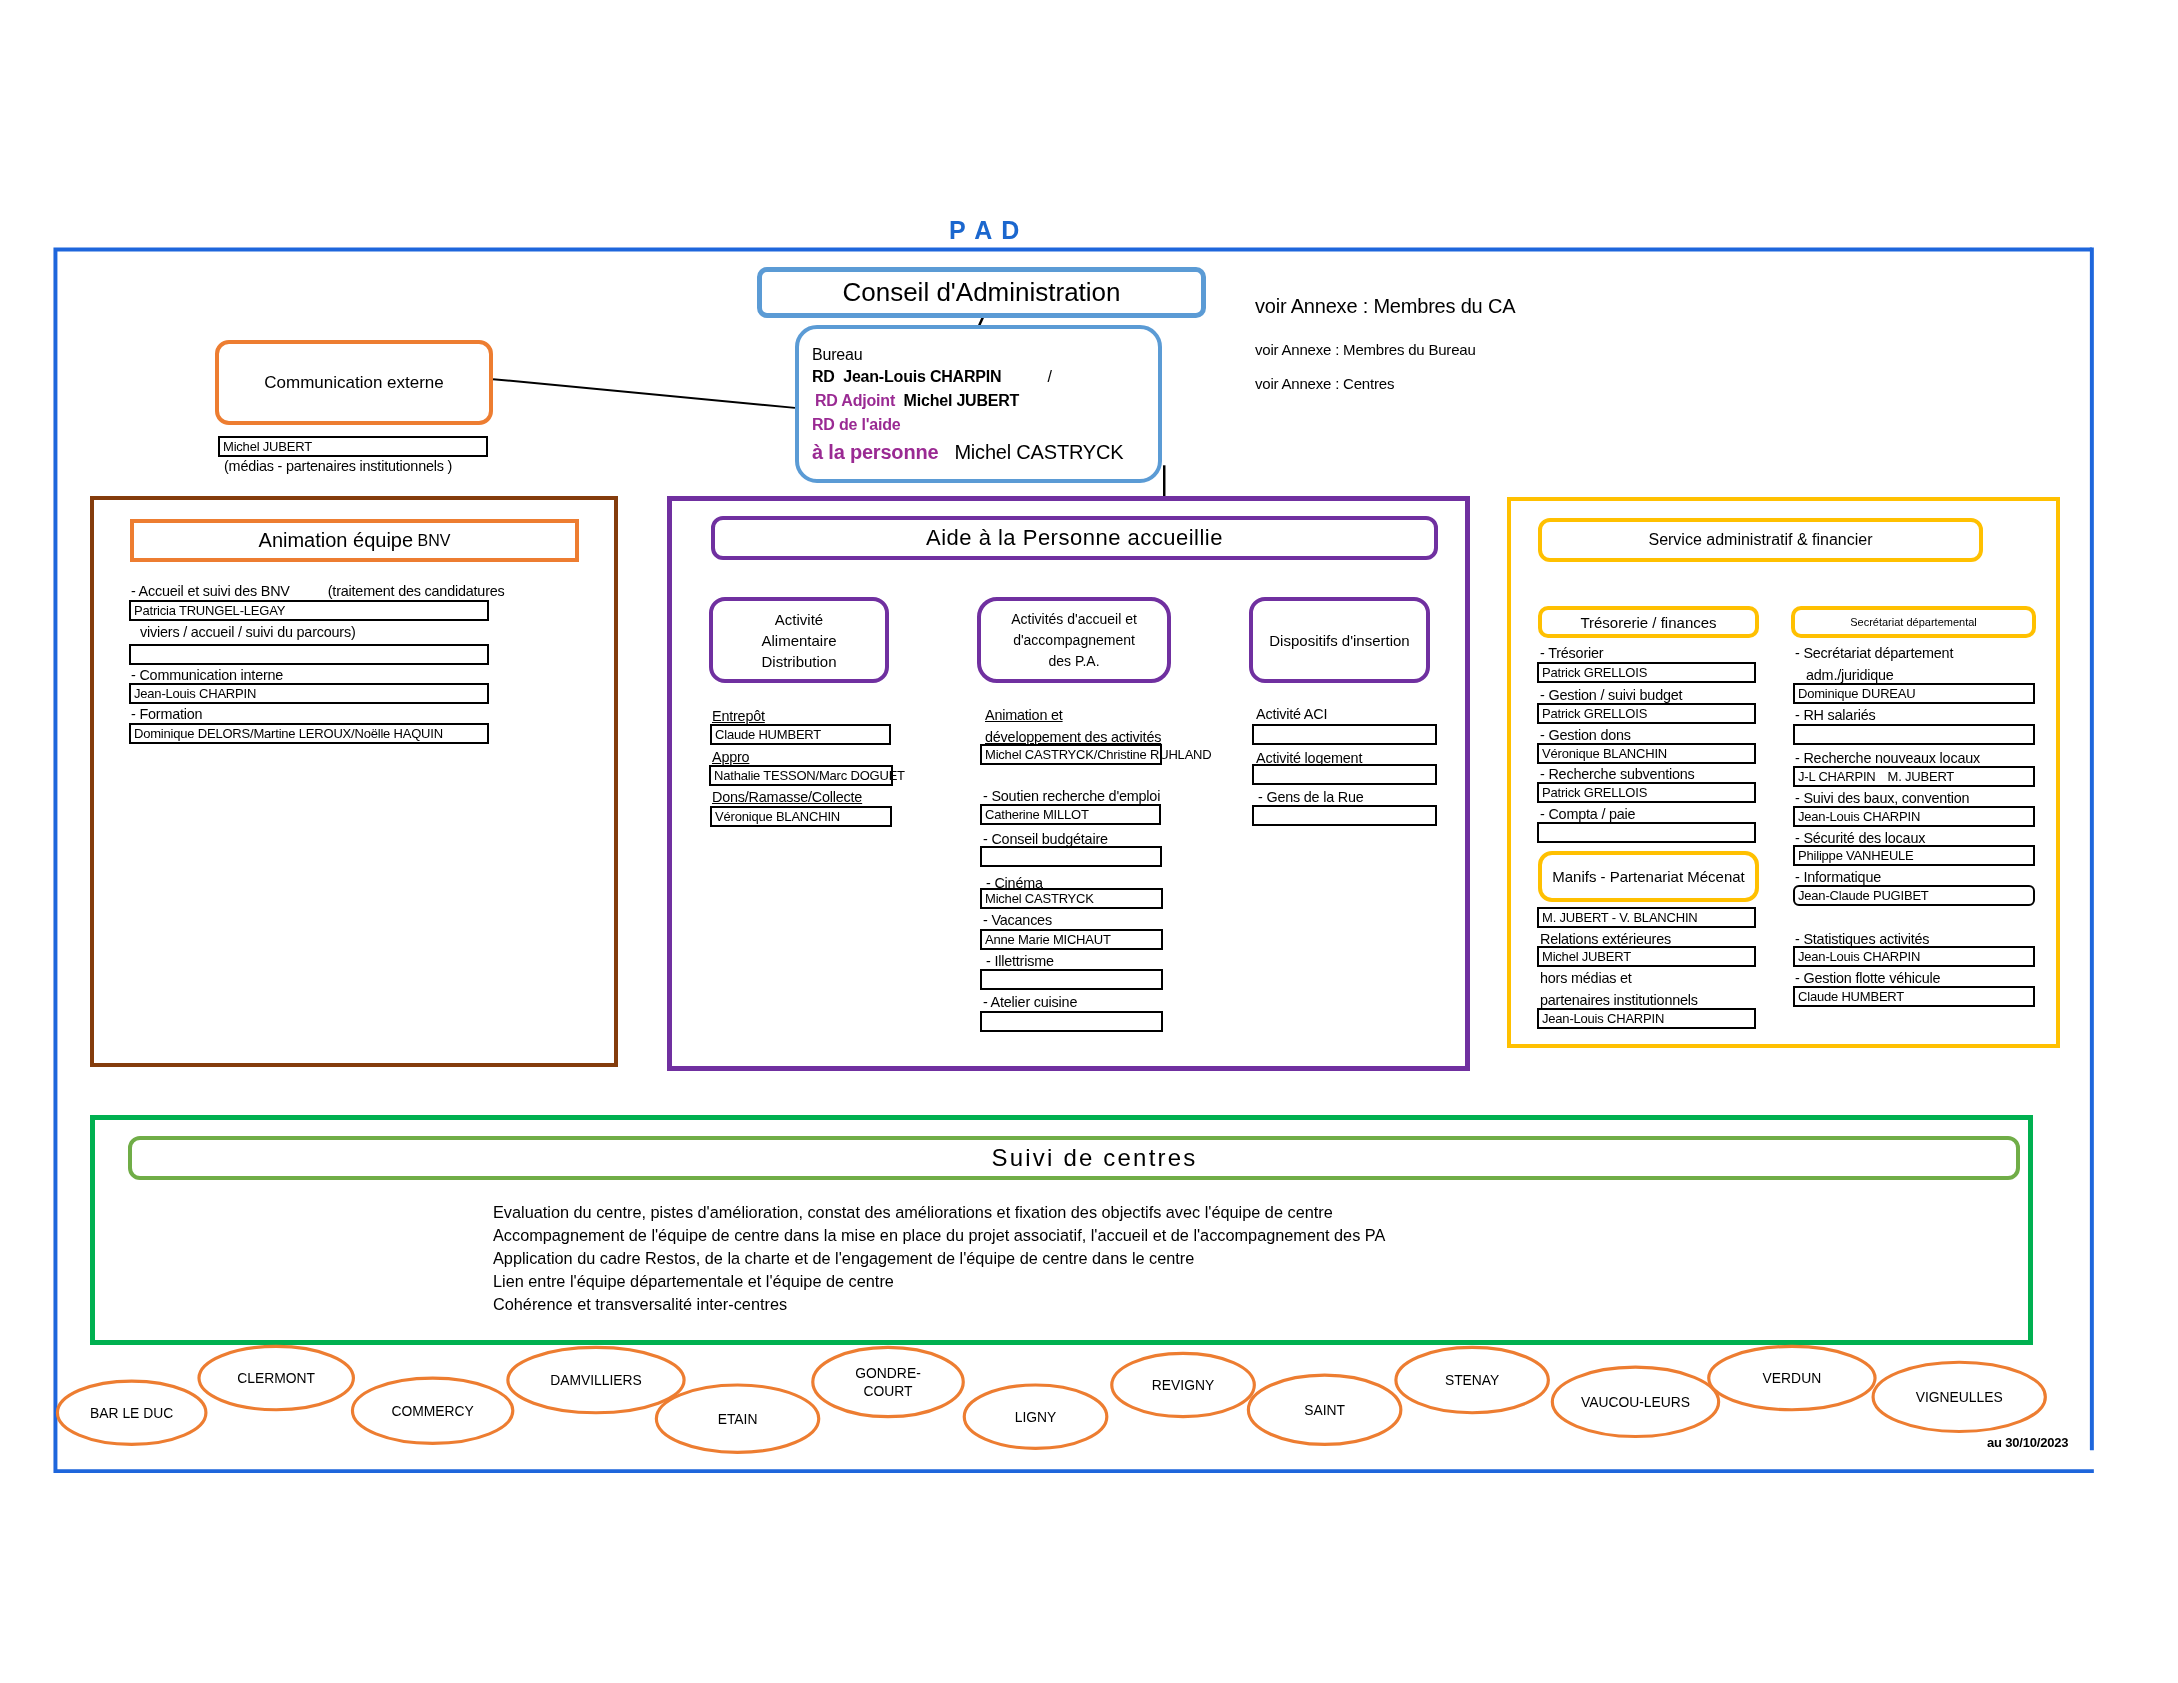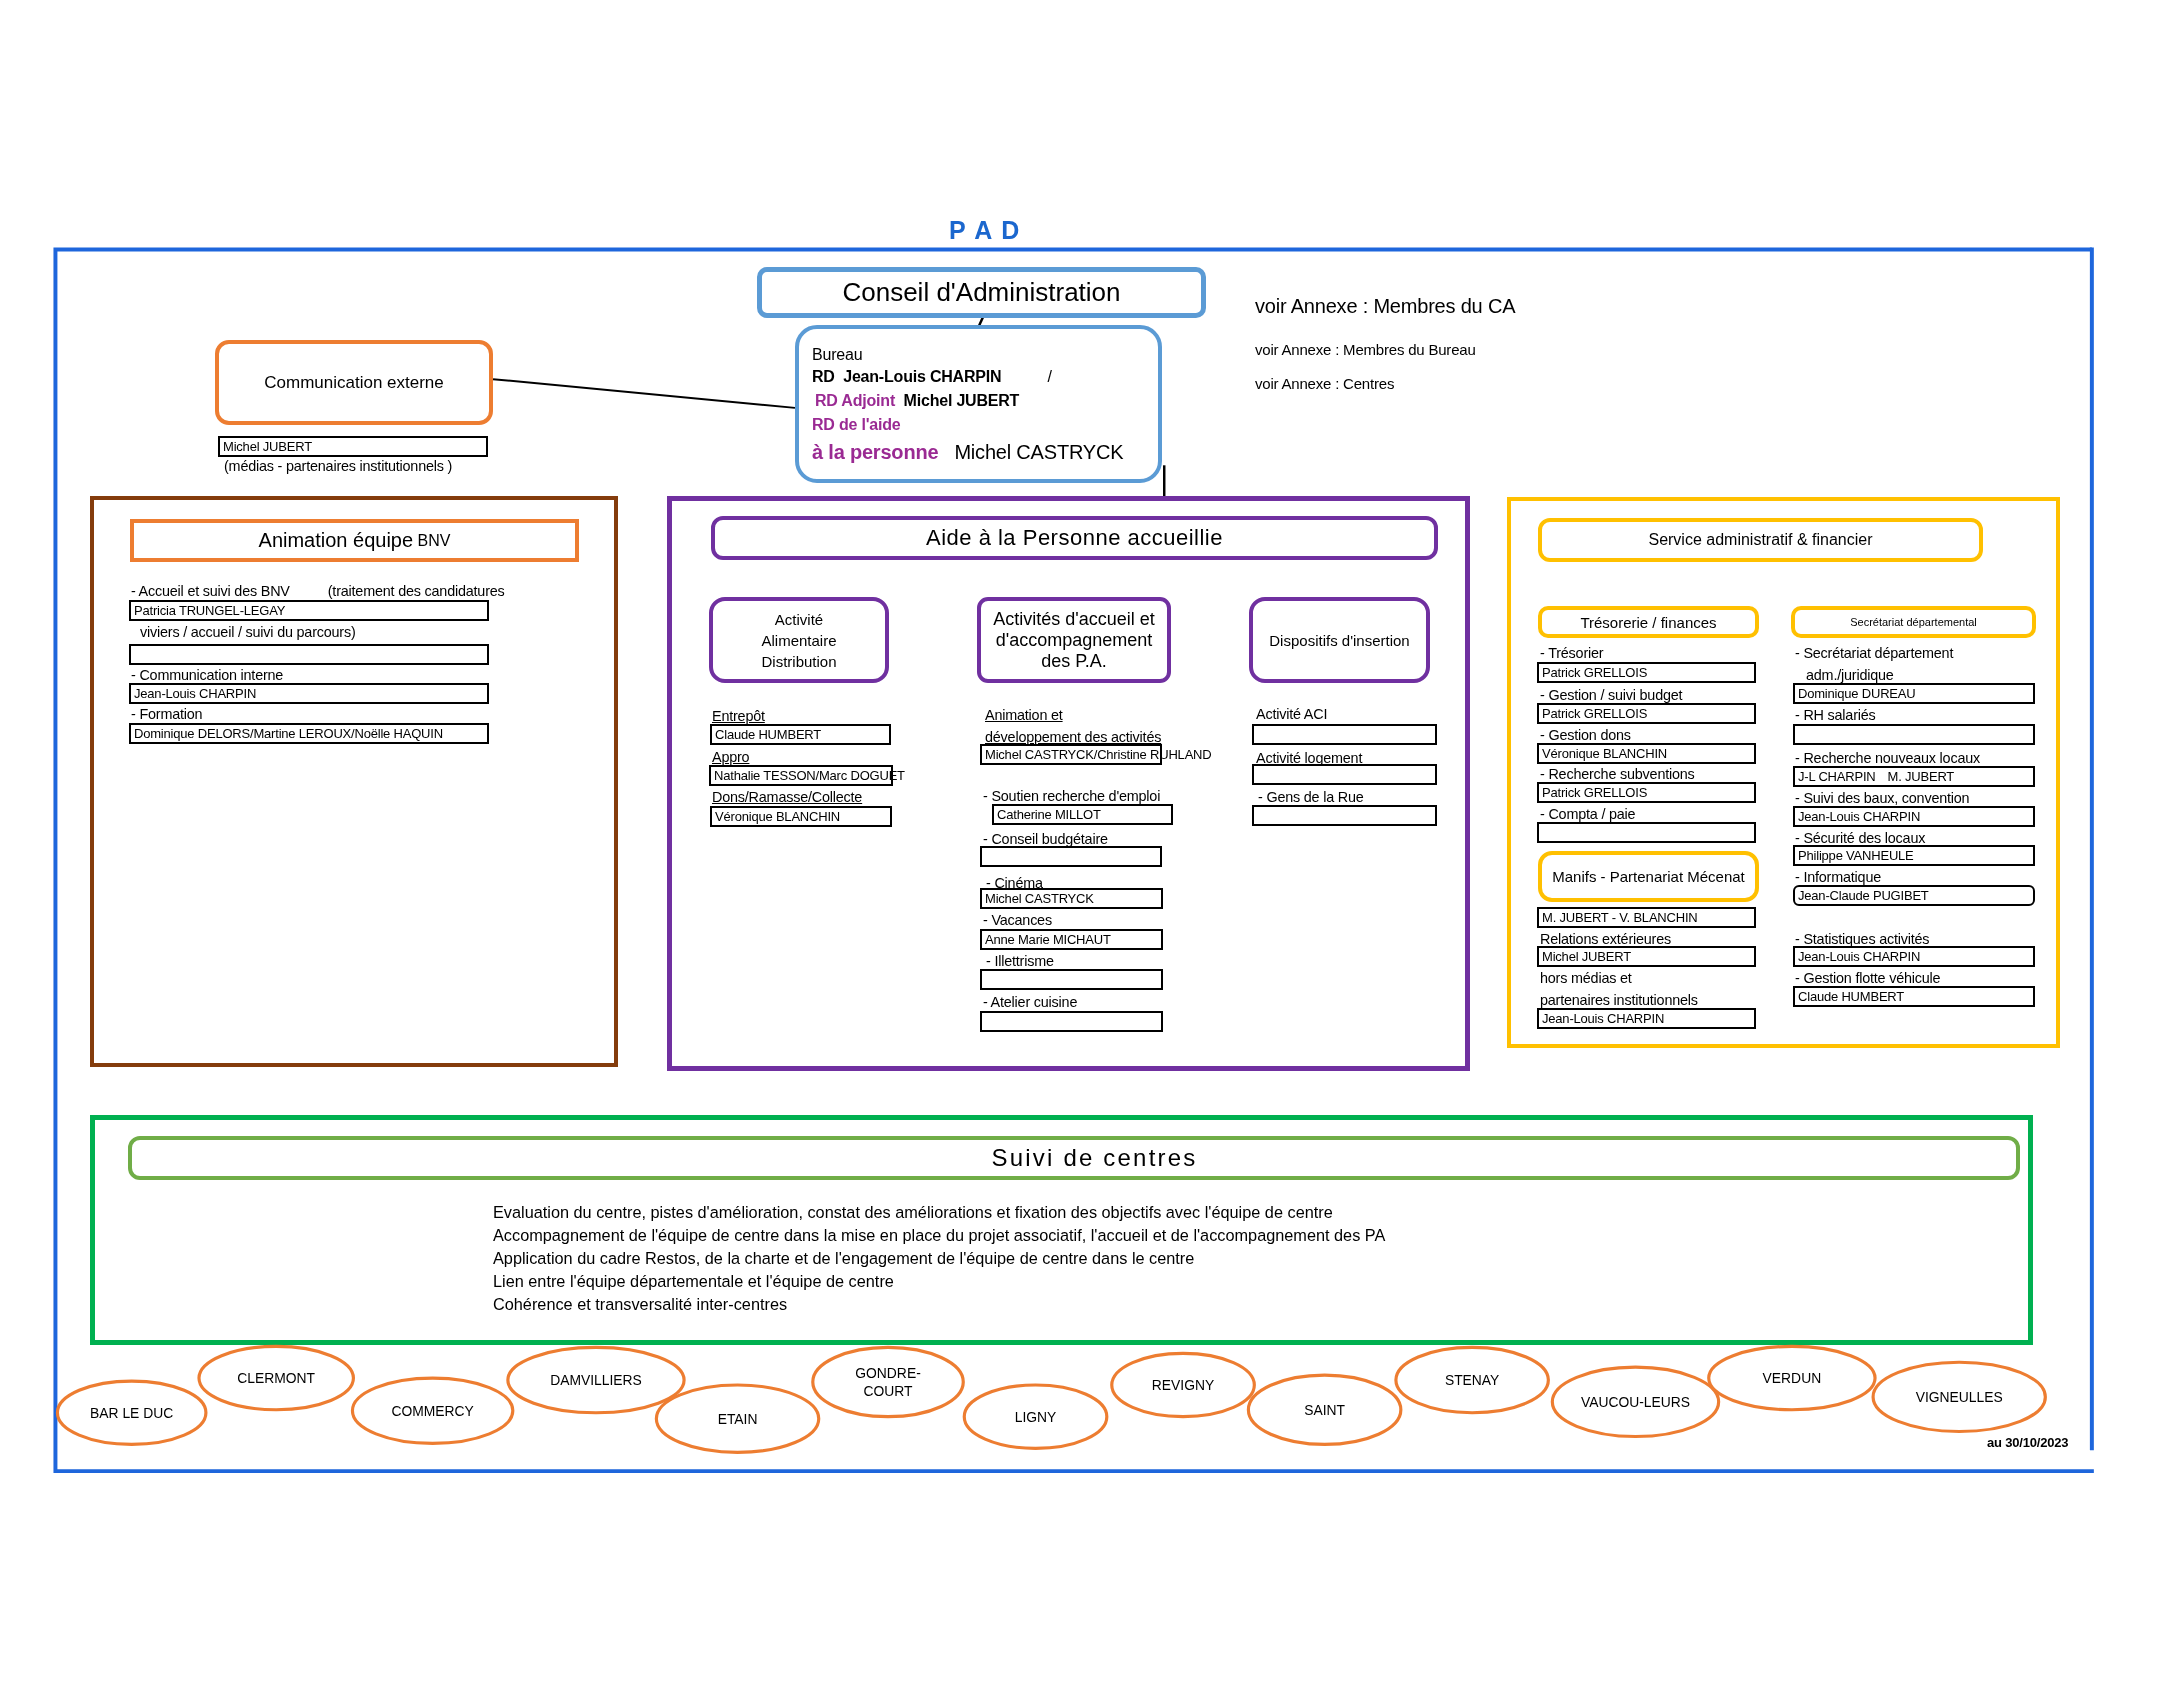--- a/index.html
+++ b/index.html
@@ -56,35 +56,35 @@
 <div class="nb" style="left:129px;top:644px;width:360px;"></div>
 <div class="t" style="left:131px;top:667px;">- Communication interne</div>
 <div class="nb" style="left:129px;top:683px;width:360px;">Jean-Louis CHARPIN</div>
 <div class="t" style="left:131px;top:706px;">- Formation</div>
 <div class="nb" style="left:129px;top:723px;width:360px;">Dominique DELORS/Martine LEROUX/Noëlle HAQUIN</div>
 
 <div class="rb" style="left:667px;top:496px;width:803px;height:575px;border:5px solid #7030A0;"></div>
 <div class="rb ctr" style="left:711px;top:516px;width:727px;height:44px;border:4px solid #7030A0;border-radius:12px;font-size:22px;letter-spacing:0.5px;">Aide à la Personne accueillie</div>
 
 <div class="rb ctr" style="left:709px;top:597px;width:180px;height:86px;border:4px solid #7030A0;border-radius:16px;font-size:15px;line-height:21px;">Activité<br>Alimentaire<br>Distribution</div>
-<div class="rb ctr" style="left:977px;top:597px;width:194px;height:86px;border:4px solid #7030A0;border-radius:11px;font-size:18px;line-height:21px;">Activités d'accueil et<br>d'accompagnement<br>des P.A.</div>
+<div class="rb ctr" style="left:977px;top:597px;width:194px;height:86px;border:4px solid #7030A0;border-radius:20px;font-size:14px;line-height:21px;">Activités d'accueil et<br>d'accompagnement<br>des P.A.</div>
 <div class="rb ctr" style="left:1249px;top:597px;width:181px;height:86px;border:4px solid #7030A0;border-radius:16px;font-size:15px;">Dispositifs d'insertion</div>
 
 <div class="t u" style="left:712px;top:708px;">Entrepôt</div>
 <div class="nb" style="left:710px;top:724px;width:181px;">Claude HUMBERT</div>
 <div class="t u" style="left:712px;top:749px;">Appro</div>
 <div class="nb" style="left:709px;top:765px;width:184px;">Nathalie TESSON/Marc DOGUET</div>
 <div class="t u" style="left:712px;top:789px;">Dons/Ramasse/Collecte</div>
 <div class="nb" style="left:710px;top:806px;width:182px;">Véronique BLANCHIN</div>
 
 <div class="t u" style="left:985px;top:707px;">Animation et</div>
 <div class="t u" style="left:985px;top:729px;">développement des activités</div>
 <div class="nb" style="left:980px;top:744px;width:182px;">Michel CASTRYCK/Christine RUHLAND</div>
 <div class="t" style="left:983px;top:788px;">- Soutien recherche d'emploi</div>
-<div class="nb" style="left:980px;top:804px;width:181px;margin-left:12px;">Catherine MILLOT</div>
+<div class="nb" style="left:980px;top:804px;width:181px;">Catherine MILLOT</div>
 <div class="t" style="left:983px;top:831px;">- Conseil budgétaire</div>
 <div class="nb" style="left:980px;top:846px;width:182px;"></div>
 <div class="t" style="left:986px;top:875px;">- Cinéma</div>
 <div class="nb" style="left:980px;top:888px;width:183px;">Michel CASTRYCK</div>
 <div class="t" style="left:983px;top:912px;">- Vacances</div>
 <div class="nb" style="left:980px;top:929px;width:183px;">Anne Marie MICHAUT</div>
 <div class="t" style="left:986px;top:953px;">- Illettrisme</div>
 <div class="nb" style="left:980px;top:969px;width:183px;"></div>
 <div class="t" style="left:983px;top:994px;">- Atelier cuisine</div>
 <div class="nb" style="left:980px;top:1011px;width:183px;"></div>

